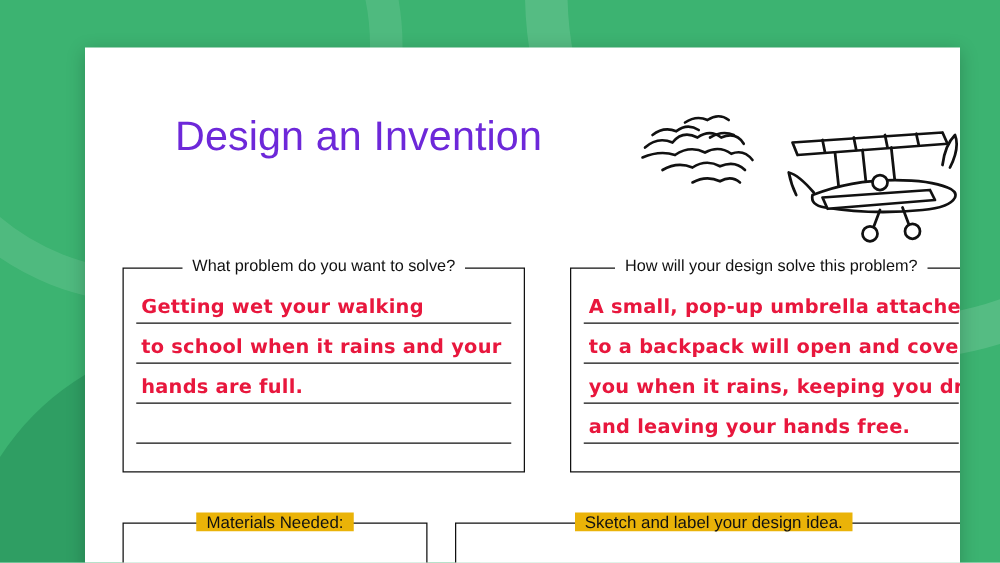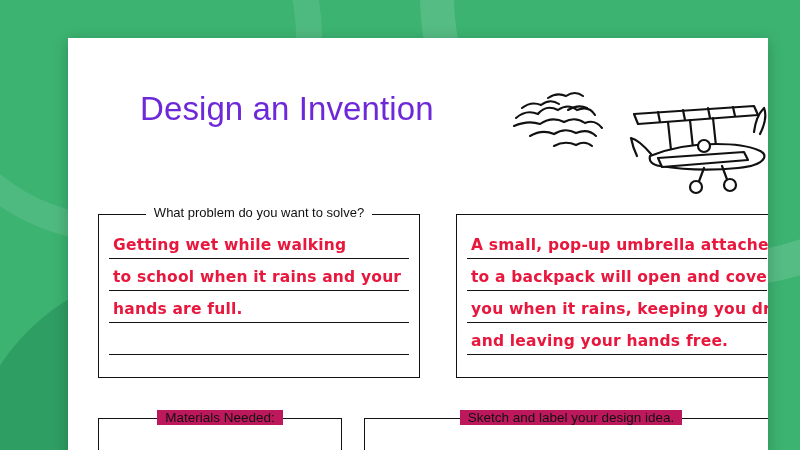--- a/index.html
+++ b/index.html
@@ -236,21 +236,21 @@
     position: absolute;
     top: -9px;
     left: 0;
     right: 0;
     text-align: center;
     font-size: 13.5px;
     color: #111;
     white-space: nowrap;
   }
   .bottom-legend span {
-    background: #be185d;
+    background: #eab308;
     padding: 0 8px;
     margin-top: 32px;
   }
 </style>
 </head>
 <body>
 
 <div class="bg">
   <div class="bg-swirl-1"></div>
   <div class="bg-swirl-2"></div>
@@ -305,35 +305,38 @@
     </svg>
   </div>
 
 
   <div class="qbox" id="box-problem">
     <div class="legend">
       <span>What problem do you want to solve?</span>
     </div>
     <div class="writing">
       <div class="wline">
-        <span class="handwriting">Getting wet while walking</span>
+        <span class="handwriting">Getting wet your walking</span>
       </div>
       <div class="wline">
         <span class="handwriting">to school when it rains and your</span>
       </div>
       <div class="wline">
         <span class="handwriting">hands are full.</span>
       </div>
       <div class="wline">
         <span class="handwriting"></span>
       </div>
     </div>
   </div>
 
   <div class="qbox" id="box-solution">
+    <div class="legend">
+      <span>How will your design solve this problem?</span>
+    </div>
     <div class="writing">
       <div class="wline">
         <span class="handwriting">A small, pop-up umbrella attached</span>
       </div>
       <div class="wline">
         <span class="handwriting">to a backpack will open and cover</span>
       </div>
       <div class="wline">
         <span class="handwriting">you when it rains, keeping you dry</span>
       </div>

